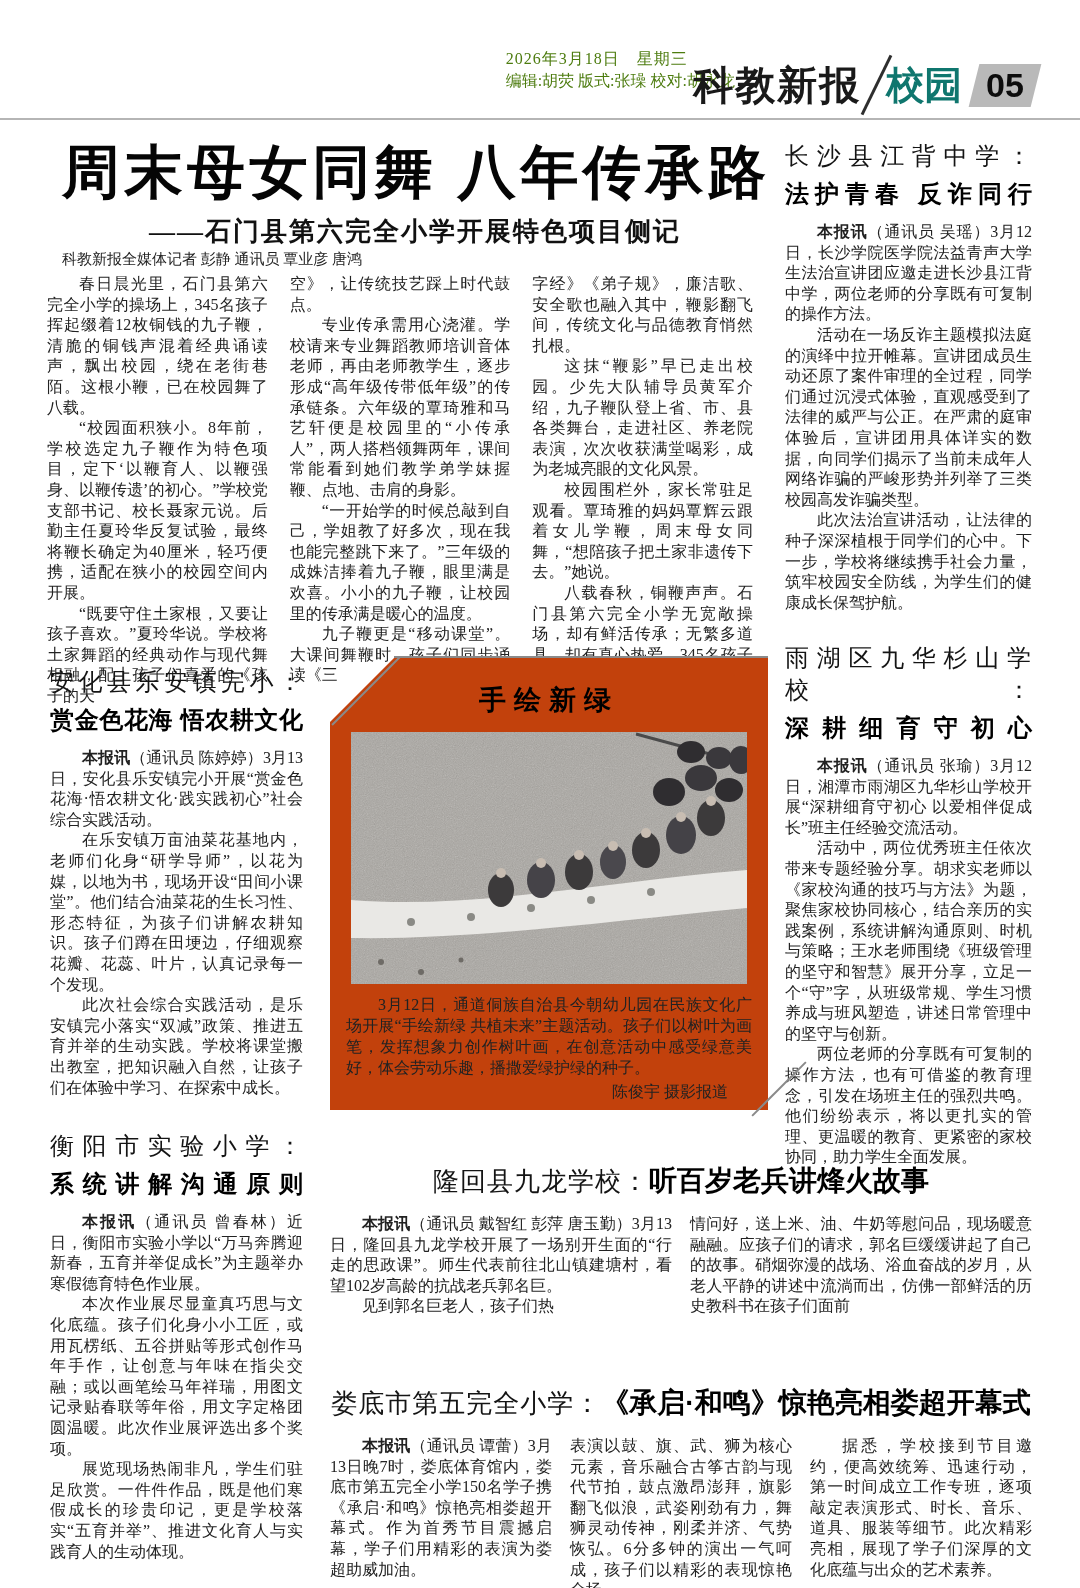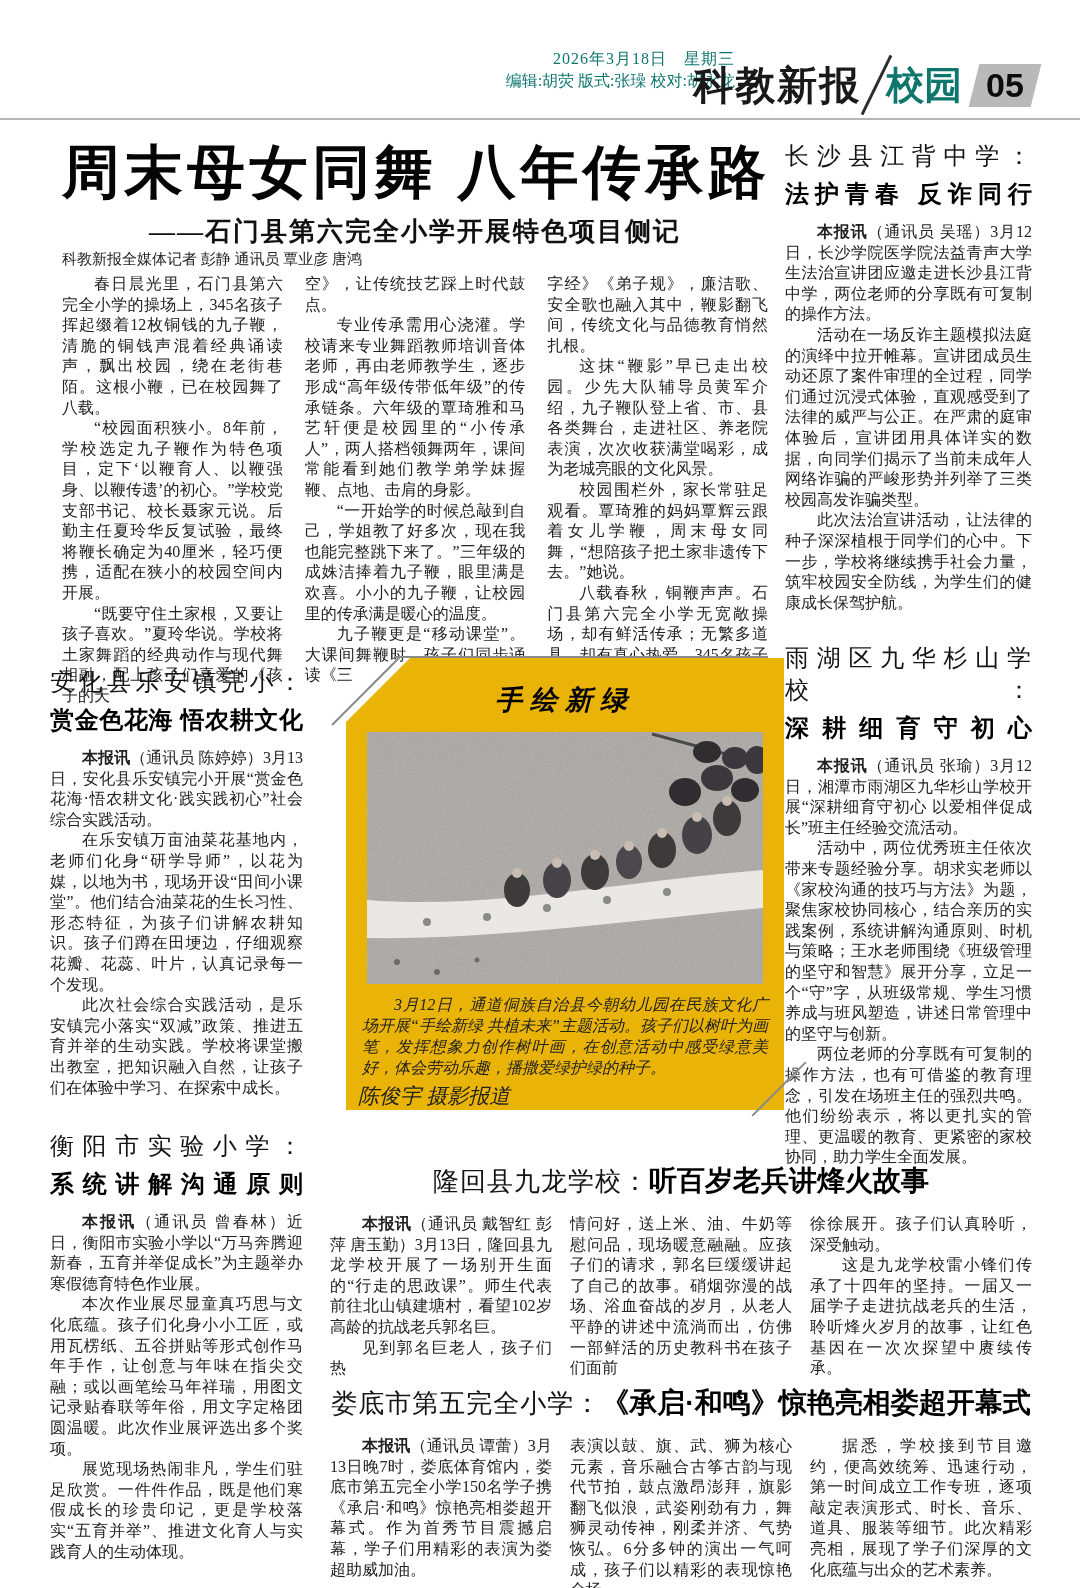--- a/index.html
+++ b/index.html
@@ -1,21 +1,21 @@
 <!DOCTYPE html>
 <html><head>
 <meta charset="utf-8">
 <style>
   html,body{margin:0;padding:0;background:#e9e9e9;}
   .page{position:relative;width:1080px;height:1588px;background:#ffffff;margin:0 auto;
         font-family:"Liberation Serif","DejaVu Serif",serif;color:#1e1e1e;overflow:hidden;}
 
   
-  .mast-lines{position:absolute;top:48px;right:345px;text-align:right;
-              font-size:16px;line-height:22px;color:#0f766e;}
+  .mast-lines{position:absolute;top:48px;right:345px;text-align:left;
+              font-size:16px;line-height:22px;color:#4d7c0f;}
   .mast-lines .date{letter-spacing:1px;}
   .mast-logo{position:absolute;top:52px;right:44px;display:flex;align-items:center;height:66px;}
   .paper-name{font-size:40px;font-weight:900;letter-spacing:2px;color:#191919;}
   .logo-slash{width:3px;height:66px;background:#2e2e2e;transform:rotate(26deg);
               margin-left:14px;margin-right:8px;}
   .section-name{font-family:"Liberation Sans","DejaVu Sans",sans-serif;
                 font-size:38px;font-weight:900;color:#0f766e;}
   .pagenum-box{margin-left:12px;background:#b9b9b9;transform:skewX(-14deg);padding:2px 12px;}
   .pagenum-box span{display:inline-block;transform:skewX(14deg);
                     font-family:"Liberation Sans","DejaVu Sans",sans-serif;
@@ -29,45 +29,45 @@
 
   
   .lead-title{position:absolute;left:62px;top:134px;width:706px;
               font-family:"Liberation Sans","DejaVu Sans",sans-serif;
               font-size:58px;font-weight:900;color:#050505;
               text-align:justify;text-align-last:justify;white-space:nowrap;letter-spacing:2px;}
   .lead-subtitle{position:absolute;left:62px;top:214px;width:706px;text-align:center;
                  font-size:26px;font-weight:700;letter-spacing:2px;color:#111;}
   .lead-byline{position:absolute;left:62px;top:250px;width:706px;text-align:left;
                font-size:15px;color:#222;}
-  .lead-cols{position:absolute;left:62px;top:274px;width:706px;display:flex;gap:22px;}
+  .lead-cols{position:absolute;left:47px;top:274px;width:706px;display:flex;gap:22px;}
   .lead-col{flex:1;}
 
   
   .side-art{position:absolute;}
   .art-title1{font-size:24px;letter-spacing:1px;color:#141414;
               text-align:justify;text-align-last:justify;margin-bottom:6px;}
   .art-title2{font-family:"Liberation Sans","DejaVu Sans",sans-serif;
               font-size:24px;font-weight:900;color:#000;
               text-align:justify;text-align-last:justify;margin-bottom:12px;}
   #changsha{left:785px;top:140px;width:247px;}
   #yuhu{left:785px;top:642px;width:247px;}
   #anhua{left:50px;top:666px;width:253px;}
   #hengyang{left:50px;top:1130px;width:253px;}
 
   
-  .photo-box{position:absolute;left:346px;top:658px;width:438px;height:452px;
-             background:#eab308;
-             clip-path:polygon(64px 0,100% 0,100% 100%,0 100%,0 64px);font-style:italic;}
+  .photo-box{position:absolute;left:330px;top:658px;width:438px;height:452px;
+             background:#c2410c;
+             clip-path:polygon(64px 0,100% 0,100% 100%,0 100%,0 64px);}
   .pb-title{margin-top:24px;text-align:center;font-size:27px;font-weight:700;
             letter-spacing:8px;color:#000;}
   .pb-photo{display:block;margin:14px auto 0;width:396px;height:252px;}
   .pb-caption{margin:10px 16px 0;font-size:16px;line-height:21px;text-align:justify;
               text-indent:2em;color:#222;}
-  .pb-credit{margin:4px 40px 0 12px;text-align:left;font-size:21px;color:#222;}
+  .pb-credit{margin:4px 40px 0 0;text-align:right;font-size:16px;color:#222;}
   .pb-topline{position:absolute;left:394px;top:656px;width:374px;height:2px;background:#8a8a8a;}
   .pb-diag-tl{position:absolute;left:318px;top:690px;width:96px;height:2px;background:#8a8a8a;
               transform:rotate(-45deg);}
   .pb-diag-br{position:absolute;left:741px;top:1088px;width:76px;height:2px;background:#8a8a8a;
               transform:rotate(-45deg);}
 
   
   .wide-art{position:absolute;left:330px;width:702px;margin-top:32px;}
   #longhui{top:1130px;}
   #loudi{top:1352px;}
@@ -207,24 +207,20 @@
       <span class="t-serif">隆回县九龙学校：</span><span class="t-bold">听百岁老兵讲烽火故事</span>
     </div>
     <div class="wide-cols">
       <div class="wide-col">
         <p class="body-p"><b class="lede-prefix">本报讯</b><span>（通讯员 戴智红 彭萍 唐玉勤）</span><span>3月13日，隆回县九龙学校开展了一场别开生面的“行走的思政课”。师生代表前往北山镇建塘村，看望102岁高龄的抗战老兵郭名巨。</span></p>
         <p class="body-p">见到郭名巨老人，孩子们热</p>
       </div>
       <div class="wide-col">
         <p class="body-p cont">情问好，送上米、油、牛奶等慰问品，现场暖意融融。应孩子们的请求，郭名巨缓缓讲起了自己的故事。硝烟弥漫的战场、浴血奋战的岁月，从老人平静的讲述中流淌而出，仿佛一部鲜活的历史教科书在孩子们面前</p>
       </div>
-      <div class="wide-col">
-        <p class="body-p cont">徐徐展开。孩子们认真聆听，深受触动。</p>
-        <p class="body-p">这是九龙学校雷小锋们传承了十四年的坚持。一届又一届学子走进抗战老兵的生活，聆听烽火岁月的故事，让红色基因在一次次探望中赓续传承。</p>
-      </div>
     </div>
   </div>
 
   <div class="wide-art" id="loudi">
     <div class="wide-title">
       <span class="t-serif">娄底市第五完全小学：</span><span class="t-bold">《承启·和鸣》惊艳亮相娄超开幕式</span>
     </div>
     <div class="wide-cols">
       <div class="wide-col">
         <p class="body-p"><b class="lede-prefix">本报讯</b><span>（通讯员 谭蕾）</span><span>3月13日晚7时，娄底体育馆内，娄底市第五完全小学150名学子携《承启·和鸣》惊艳亮相娄超开幕式。作为首秀节目震撼启幕，学子们用精彩的表演为娄超助威加油。</span></p>

